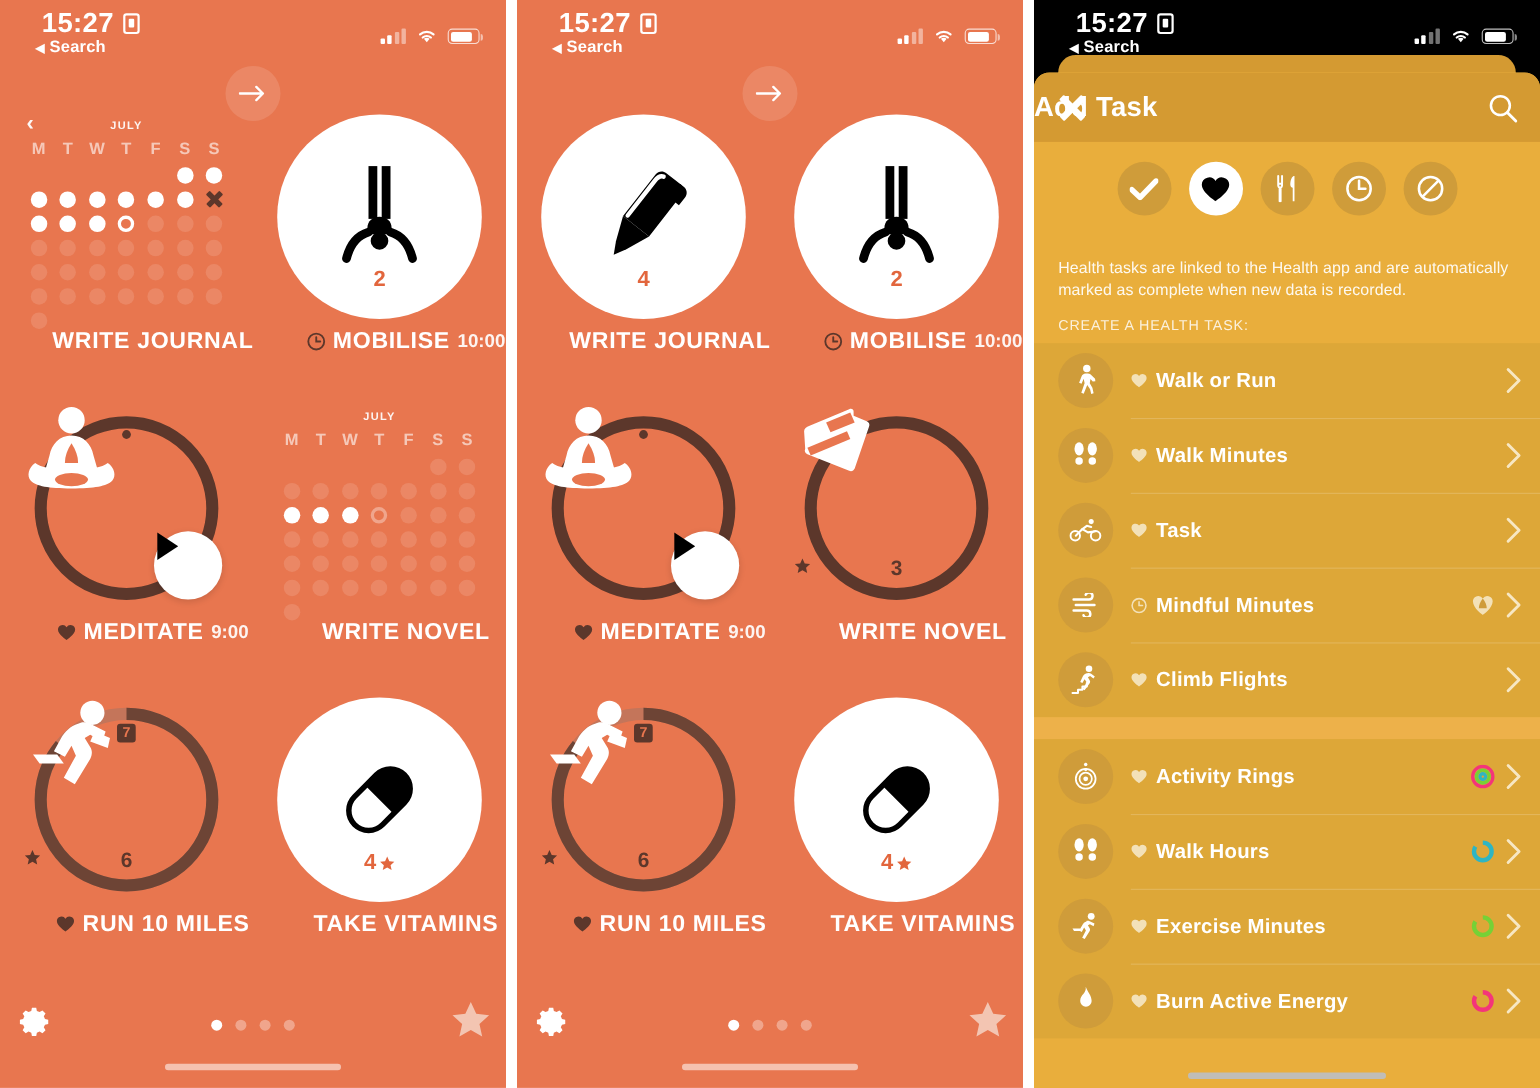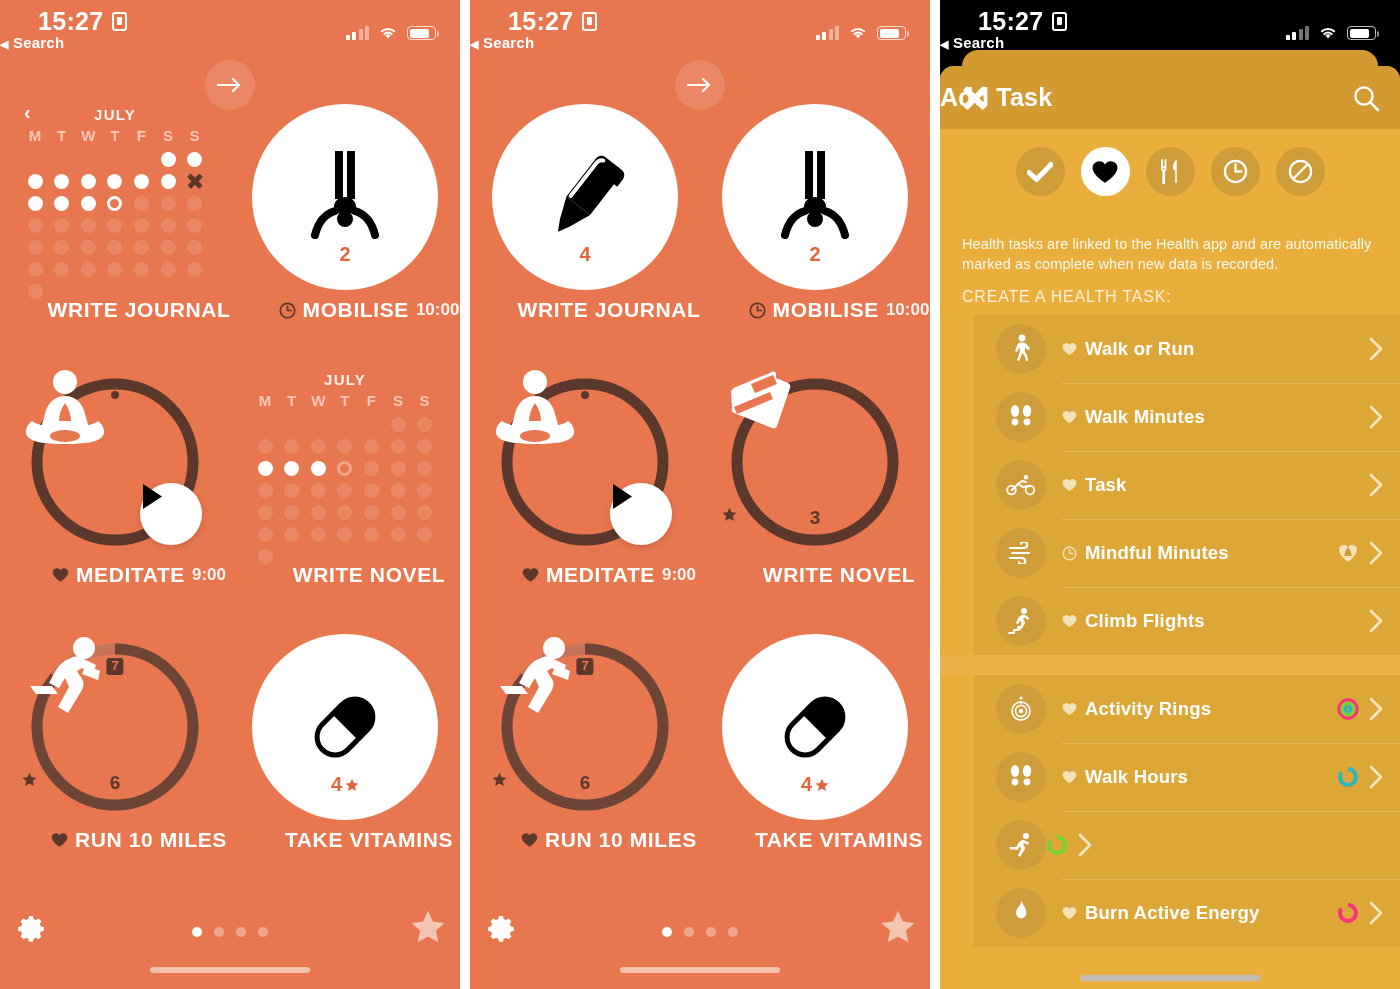--- a/index.html
+++ b/index.html
@@ -25,21 +25,21 @@
   }
   .sb-lock {
     position: absolute; left: 112px; top: 12px;
     width: 15px; height: 19px; border: 2.5px solid #fff; border-radius: 3px;
   }
   .sb-lock::before{
     content:""; position:absolute; left:2.5px; top:3px; width:5px; height:8px;
     background:#fff; border-radius:1px;
   }
   .sb-back {
-    position: absolute; left: 0; top: 34px;
+    position: absolute; left: 32px; top: 34px;
     font-size: 15px; color: #fff; font-weight: 600; letter-spacing: .2px;
   }
   .sb-back .tri { font-size: 11px; }
   .sb-right { position: absolute; right: 24px; top: 18px; display: flex; align-items: flex-end; gap: 9px; height: 22px; }
   .bars { display: flex; align-items: flex-end; gap: 2.5px; height: 15px; }
   .bars i { display:block; width: 4px; background:#fff; border-radius: 1px; }
   .bars i:nth-child(1){ height: 5px; }
   .bars i:nth-child(2){ height: 8px; }
   .bars i:nth-child(3){ height: 11px; opacity:.45; }
   .bars i:nth-child(4){ height: 14px; opacity:.45; }
@@ -107,21 +107,21 @@
   .ring .topdot { position:absolute; top:22px; left:50%; transform:translateX(-50%); width:8px; height:8px; border-radius:50%; background:#5c372b; }
   .play {
     position:absolute; right:6px; bottom:10px; width:62px; height:62px; border-radius:50%;
     background:#fff; display:flex; align-items:center; justify-content:center;
     box-shadow: 0 2px 7px rgba(0,0,0,.14);
   }
 
   
   .cal { position:relative; width:186px; height:186px; }
   .cal-head { display:flex; align-items:center; justify-content:center; position:relative; height:20px; }
-  .cal-month { font-size:15px; font-weight:bold; color:#fff; opacity:.92; letter-spacing:1.2px; }
+  .cal-month { font-size:10px; font-weight:bold; color:#fff; opacity:.92; letter-spacing:1.2px; }
   .cal-prev { position:absolute; left:2px; top:-2px; color:#fff; opacity:.95; font-size:20px; font-weight:bold; line-height:1; }
   .cal-dows { display:grid; grid-template-columns:repeat(7,1fr); margin-top:3px; }
   .cal-dows span { text-align:center; font-size:15px; font-weight:bold; color:#fff; opacity:.6; letter-spacing:.4px; }
   .cal-grid { display:grid; grid-template-columns:repeat(7,1fr); grid-auto-rows:22px; margin-top:4px; }
   .cal-cell { display:flex; align-items:center; justify-content:center; }
   .cdot { width:15px; height:15px; border-radius:50%; }
   .cdot.on    { background:#ffffff; }
   .cdot.off   { background: rgba(255,255,255,.13); }
   .cdot.none  { background: transparent; }
   .cdot.ring2 { background: transparent; border:3px solid #ffffff; }
@@ -166,25 +166,25 @@
     background:#cf9c3a;
     display:flex; align-items:center; justify-content:center;
   }
   .cat.active { background:#ffffff; }
 
   .sheet-desc {
     color:rgba(255,255,255,.92); font-size:14.5px; line-height:1.38;
     padding: 22px 22px 0 22px; letter-spacing:.1px;
   }
   .sheet-sub {
-    color:rgba(255,255,255,.82); font-size:16px; letter-spacing:.8px;
+    color:rgba(255,255,255,.82); font-size:13px; letter-spacing:.8px;
     padding: 14px 22px 9px 22px;
   }
 
-  .listband { background:#dda738;margin-left:34px; }
+  .listband { background:#dda738; }
   .listband.alt { background:#dda738; }
   .band-gap { height:20px; background:#edb14a; }
 
   .lrow {
     position:relative; display:flex; align-items:center; height:68px;
     padding-left:22px; padding-right:16px;
   }
   .lrow + .lrow::before {
     content:""; position:absolute; left:88px; right:0; top:0; height:1px;
     background: rgba(255,255,255,.18);
@@ -1245,20 +1245,28 @@
         </div>
 
         <div class="lrow">
           <div class="lavatar">
             <svg width="28" height="26" viewBox="0 0 28 26">
                 <circle cx="19" cy="4" r="3.1" fill="#fff"></circle>
                 <path d="M15 8.5c-2 .6-3.4 2-4.4 4L8 17l2.4 1.2 2.2-4 1.6 2.8-3.4 6.4 2.3 1.3 4.4-7c.6-1 .6-2 .1-2.9l-1.6-2.6 1.8-1 3.4 1.9.8-2.5-4.4-2.2c-1-.5-2.1-.6-3.1-.2z" fill="#fff"></path>
                 <path d="M2 15h7l1.6 2.4H3.4z" fill="#fff"></path>
               </svg>
           </div>
+          <div class="ltext">
+            <span class="pin">
+                <svg width="15" height="14" viewBox="0 0 20 18">
+                  <path d="M10 17S.8 11.3.8 5.9A5 5 0 0110 3.4 5 5 0 0119.2 5.9C19.2 11.3 10 17 10 17z" fill="#f3e1b8"></path>
+                </svg>
+              </span>
+            <span>Exercise Minutes</span>
+          </div>
           <div class="lright">
             <svg class="mini-ring" viewBox="0 0 22 22">
                 <circle cx="11" cy="11" r="8" fill="none" stroke="#76d136" stroke-width="4" stroke-dasharray="42 8" transform="rotate(-90 11 11)"></circle>
               </svg>
             <svg class="chev" viewBox="0 0 15 24">
                 <path d="M2 2l10 10L2 22" stroke="#f7e7c3" stroke-width="2.6" fill="none" stroke-linecap="round" stroke-linejoin="round"></path>
               </svg>
           </div>
         </div>
 

